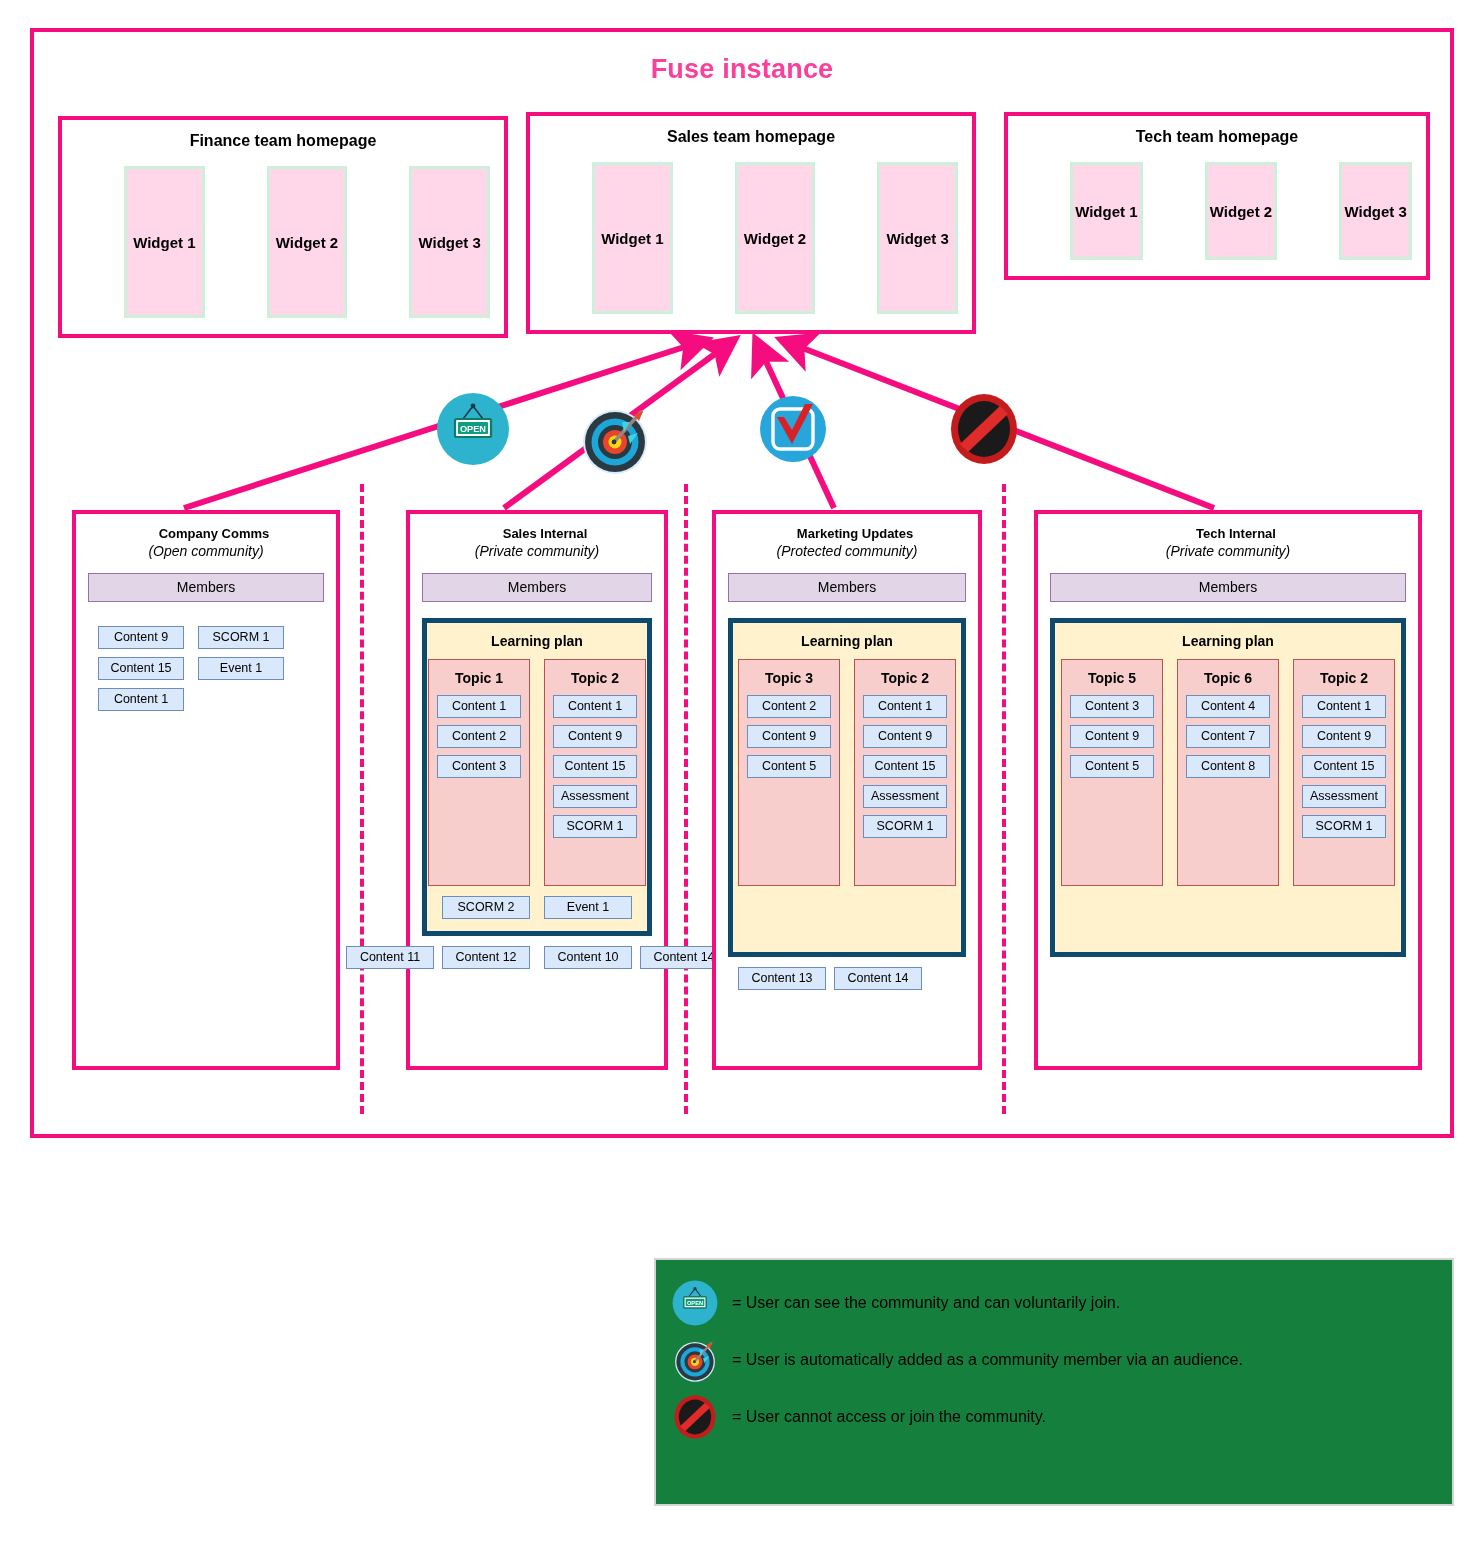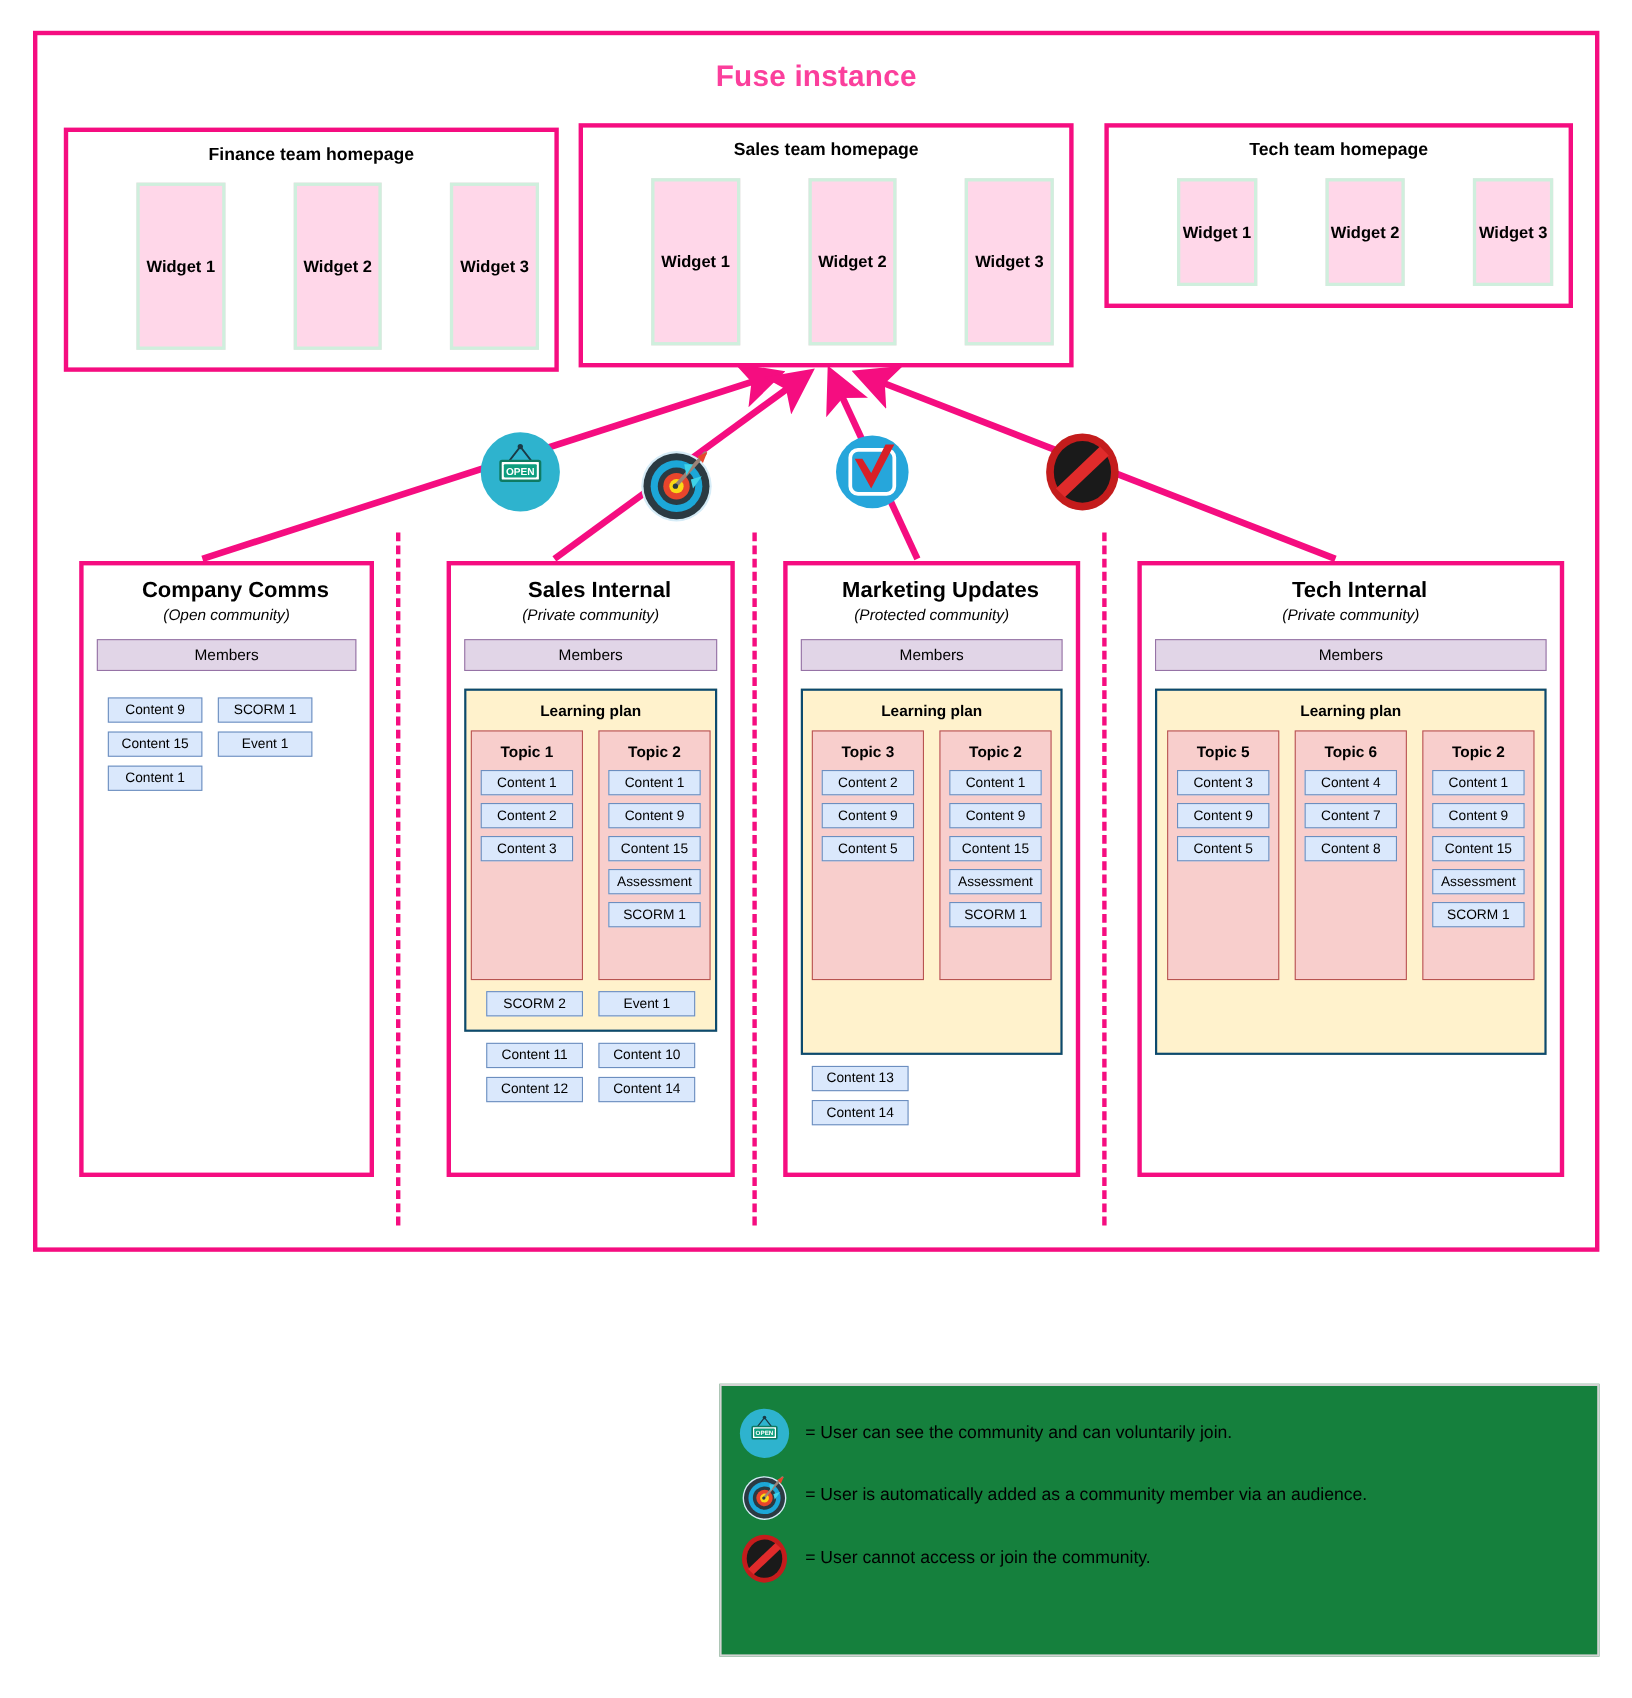--- a/index.html
+++ b/index.html
@@ -116,21 +116,21 @@
     background: #ffffff;
   }
   .cm-company   { left: 38px;  width: 268px; height: 560px; }
   .cm-sales     { left: 372px; width: 262px; height: 560px; }
   .cm-marketing { left: 678px; width: 270px; height: 560px; }
   .cm-tech      { left: 1000px; width: 388px; height: 560px; }
 
   .cm-title {
     margin-top: 12px;
     text-align: center;
-    font-size: 20px;
+    font-size: 13px;
     font-weight: bold;
     color: #000;
     margin-left: 16px;
   }
   .cm-sub {
     margin-top: 2px;
     text-align: center;
     font-size: 14px;
     font-style: italic;
     color: #000;
@@ -163,21 +163,21 @@
     gap: 14px;
     padding-left: 22px;
   }
   .loose-col { display: flex; flex-direction: column; gap: 8px; }
   .loose-col .chip { width: 86px; }
 
   
   .learning-plan {
     margin: 16px 12px 0 12px;
     background: #FFF2CC;
-    border: 2px solid #0c4a6e;
+    border: 5px solid #0c4a6e;
     padding: 10px 0 12px 0;
   }
   .lp-title {
     text-align: center;
     font-size: 14px;
     font-weight: bold;
     color: #000;
     margin-bottom: 10px;
   }
   .topics-row {
@@ -215,21 +215,21 @@
   }
   .lp-extra-cell .chip { width: 88px; }
 
   .below-plan {
     display: flex;
     justify-content: center;
     gap: 14px;
     padding: 0 10px;
     margin-top: 10px;
   }
-  .below-col { display: flex; flex-direction: column; gap: 8px; align-items: center; }
+  .below-col { display: flex; flex-direction: row; gap: 8px; align-items: center; }
   .below-col .chip { width: 88px; }
 
   
   .below-left { justify-content: flex-start; padding-left: 22px; }
 
   
   .legend {
     position: absolute;
     left: 654px; top: 1258px;
     width: 800px; height: 248px;

